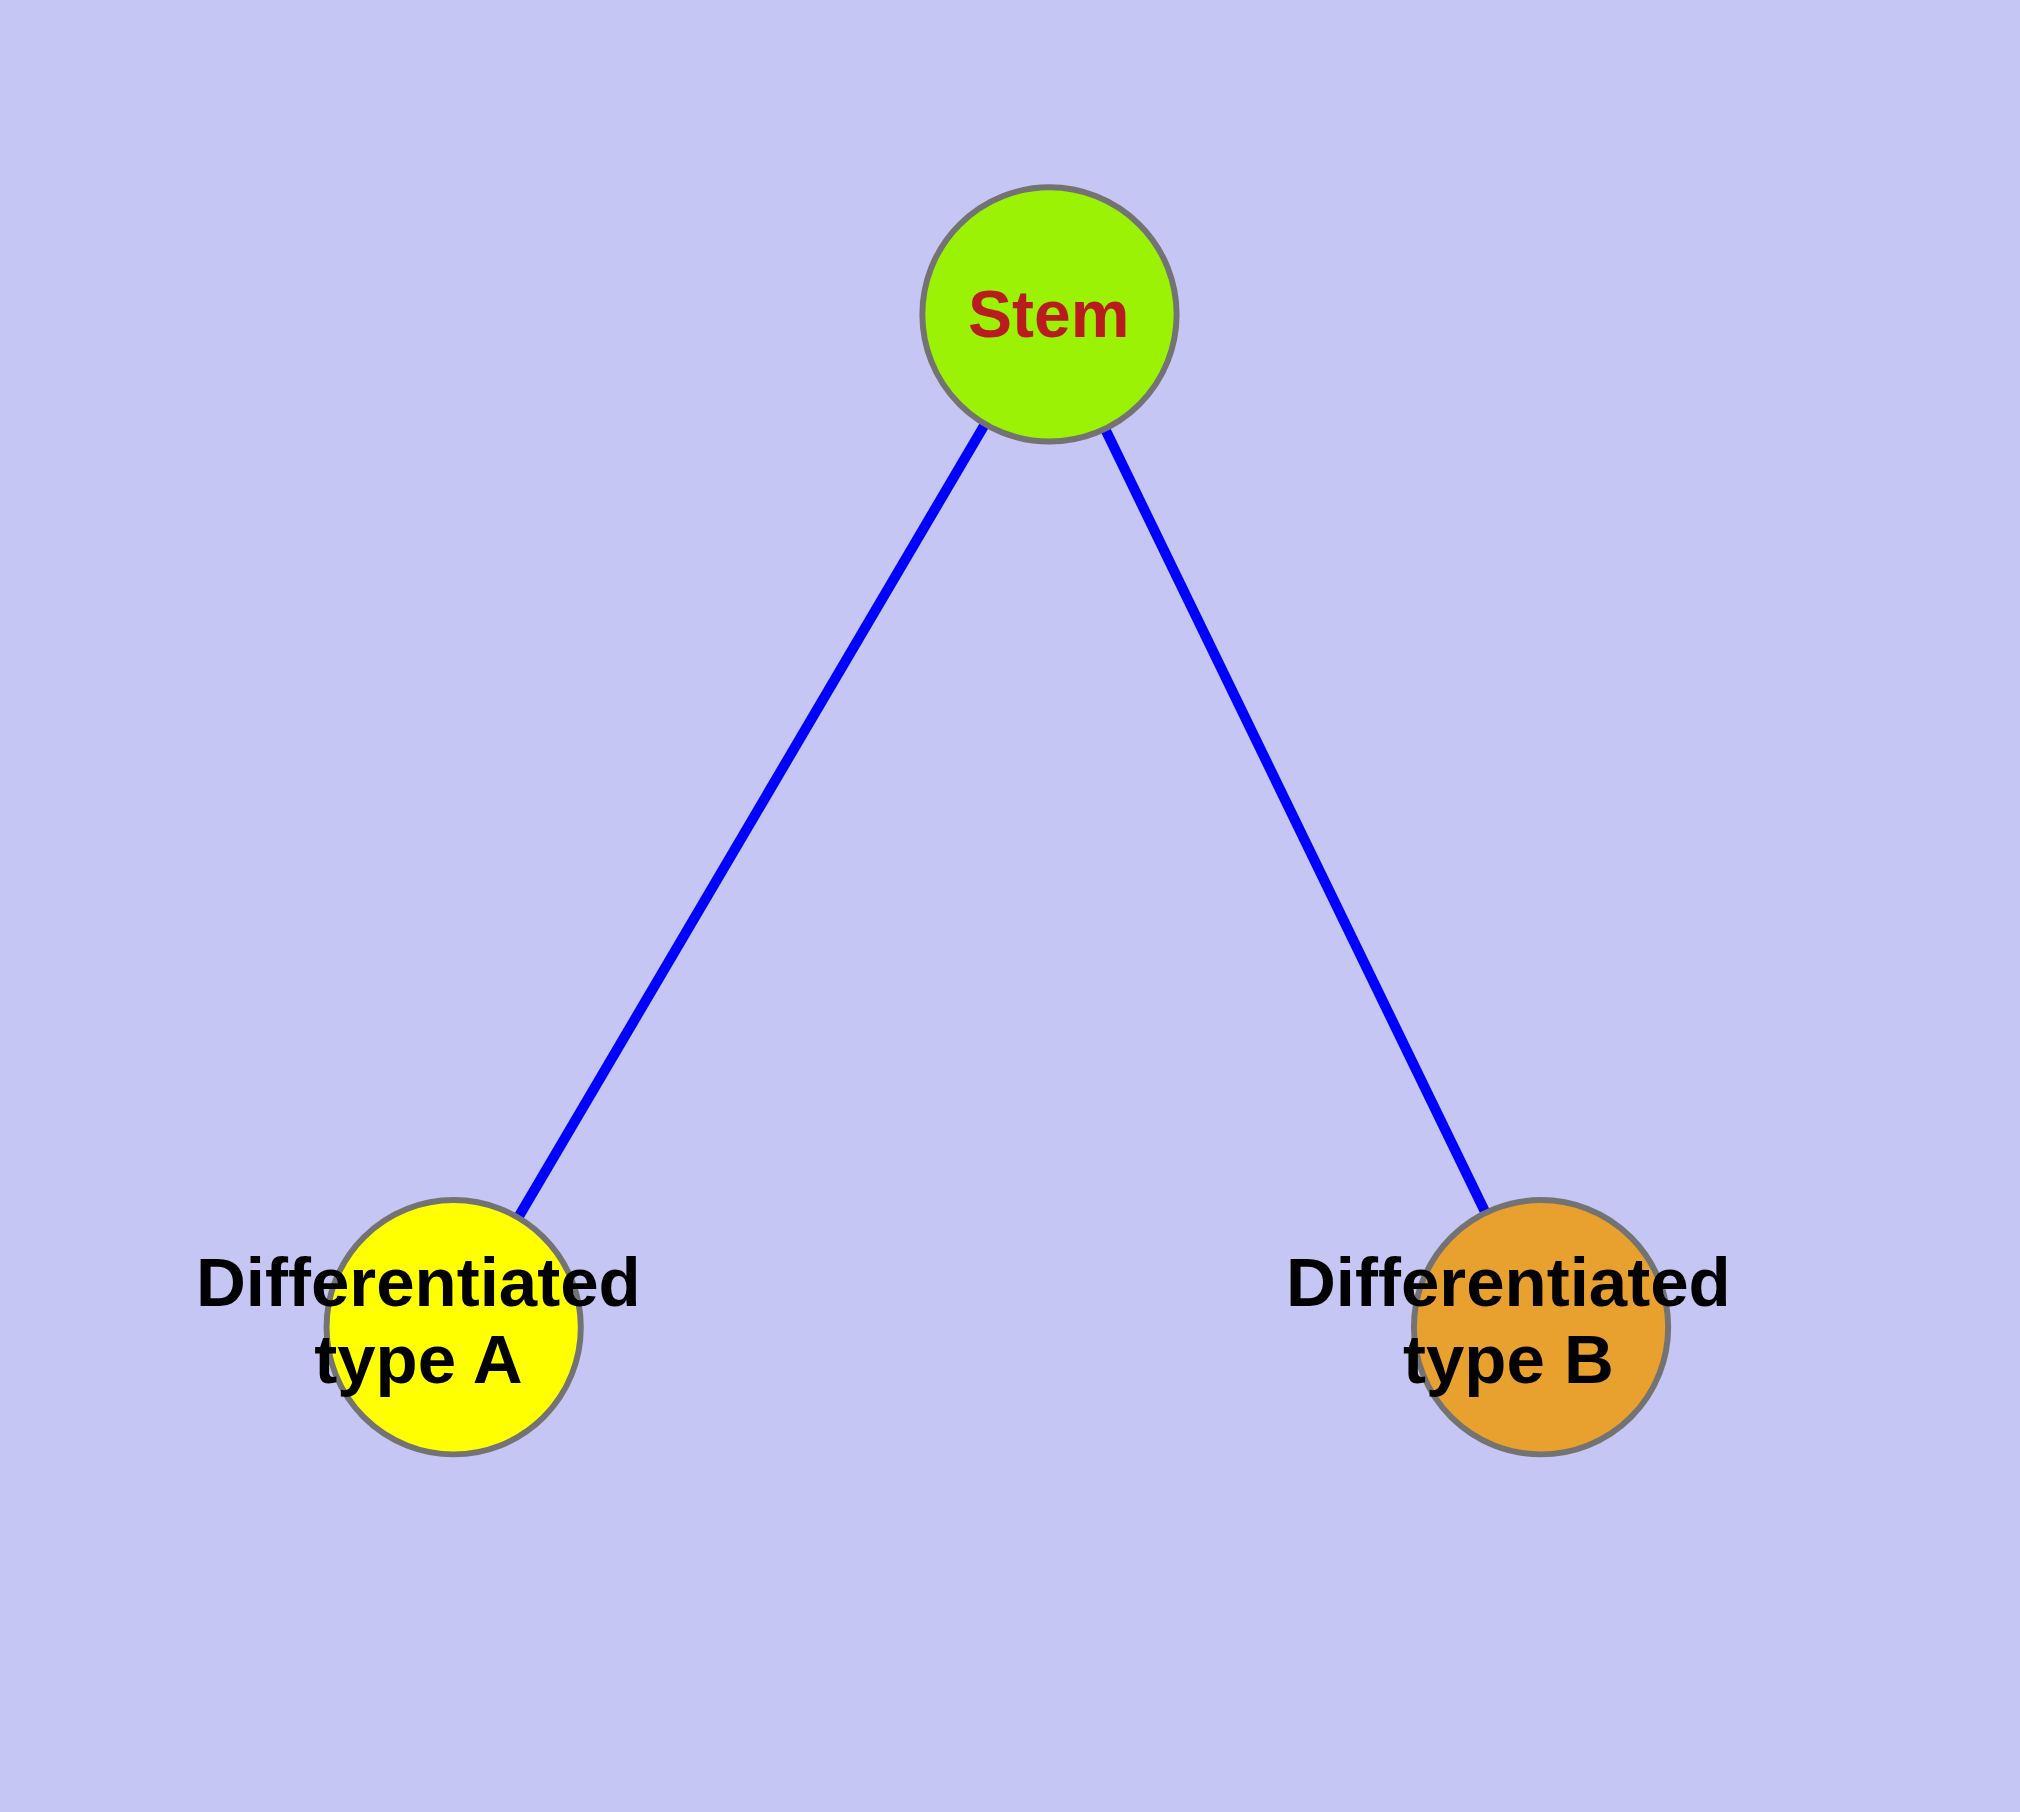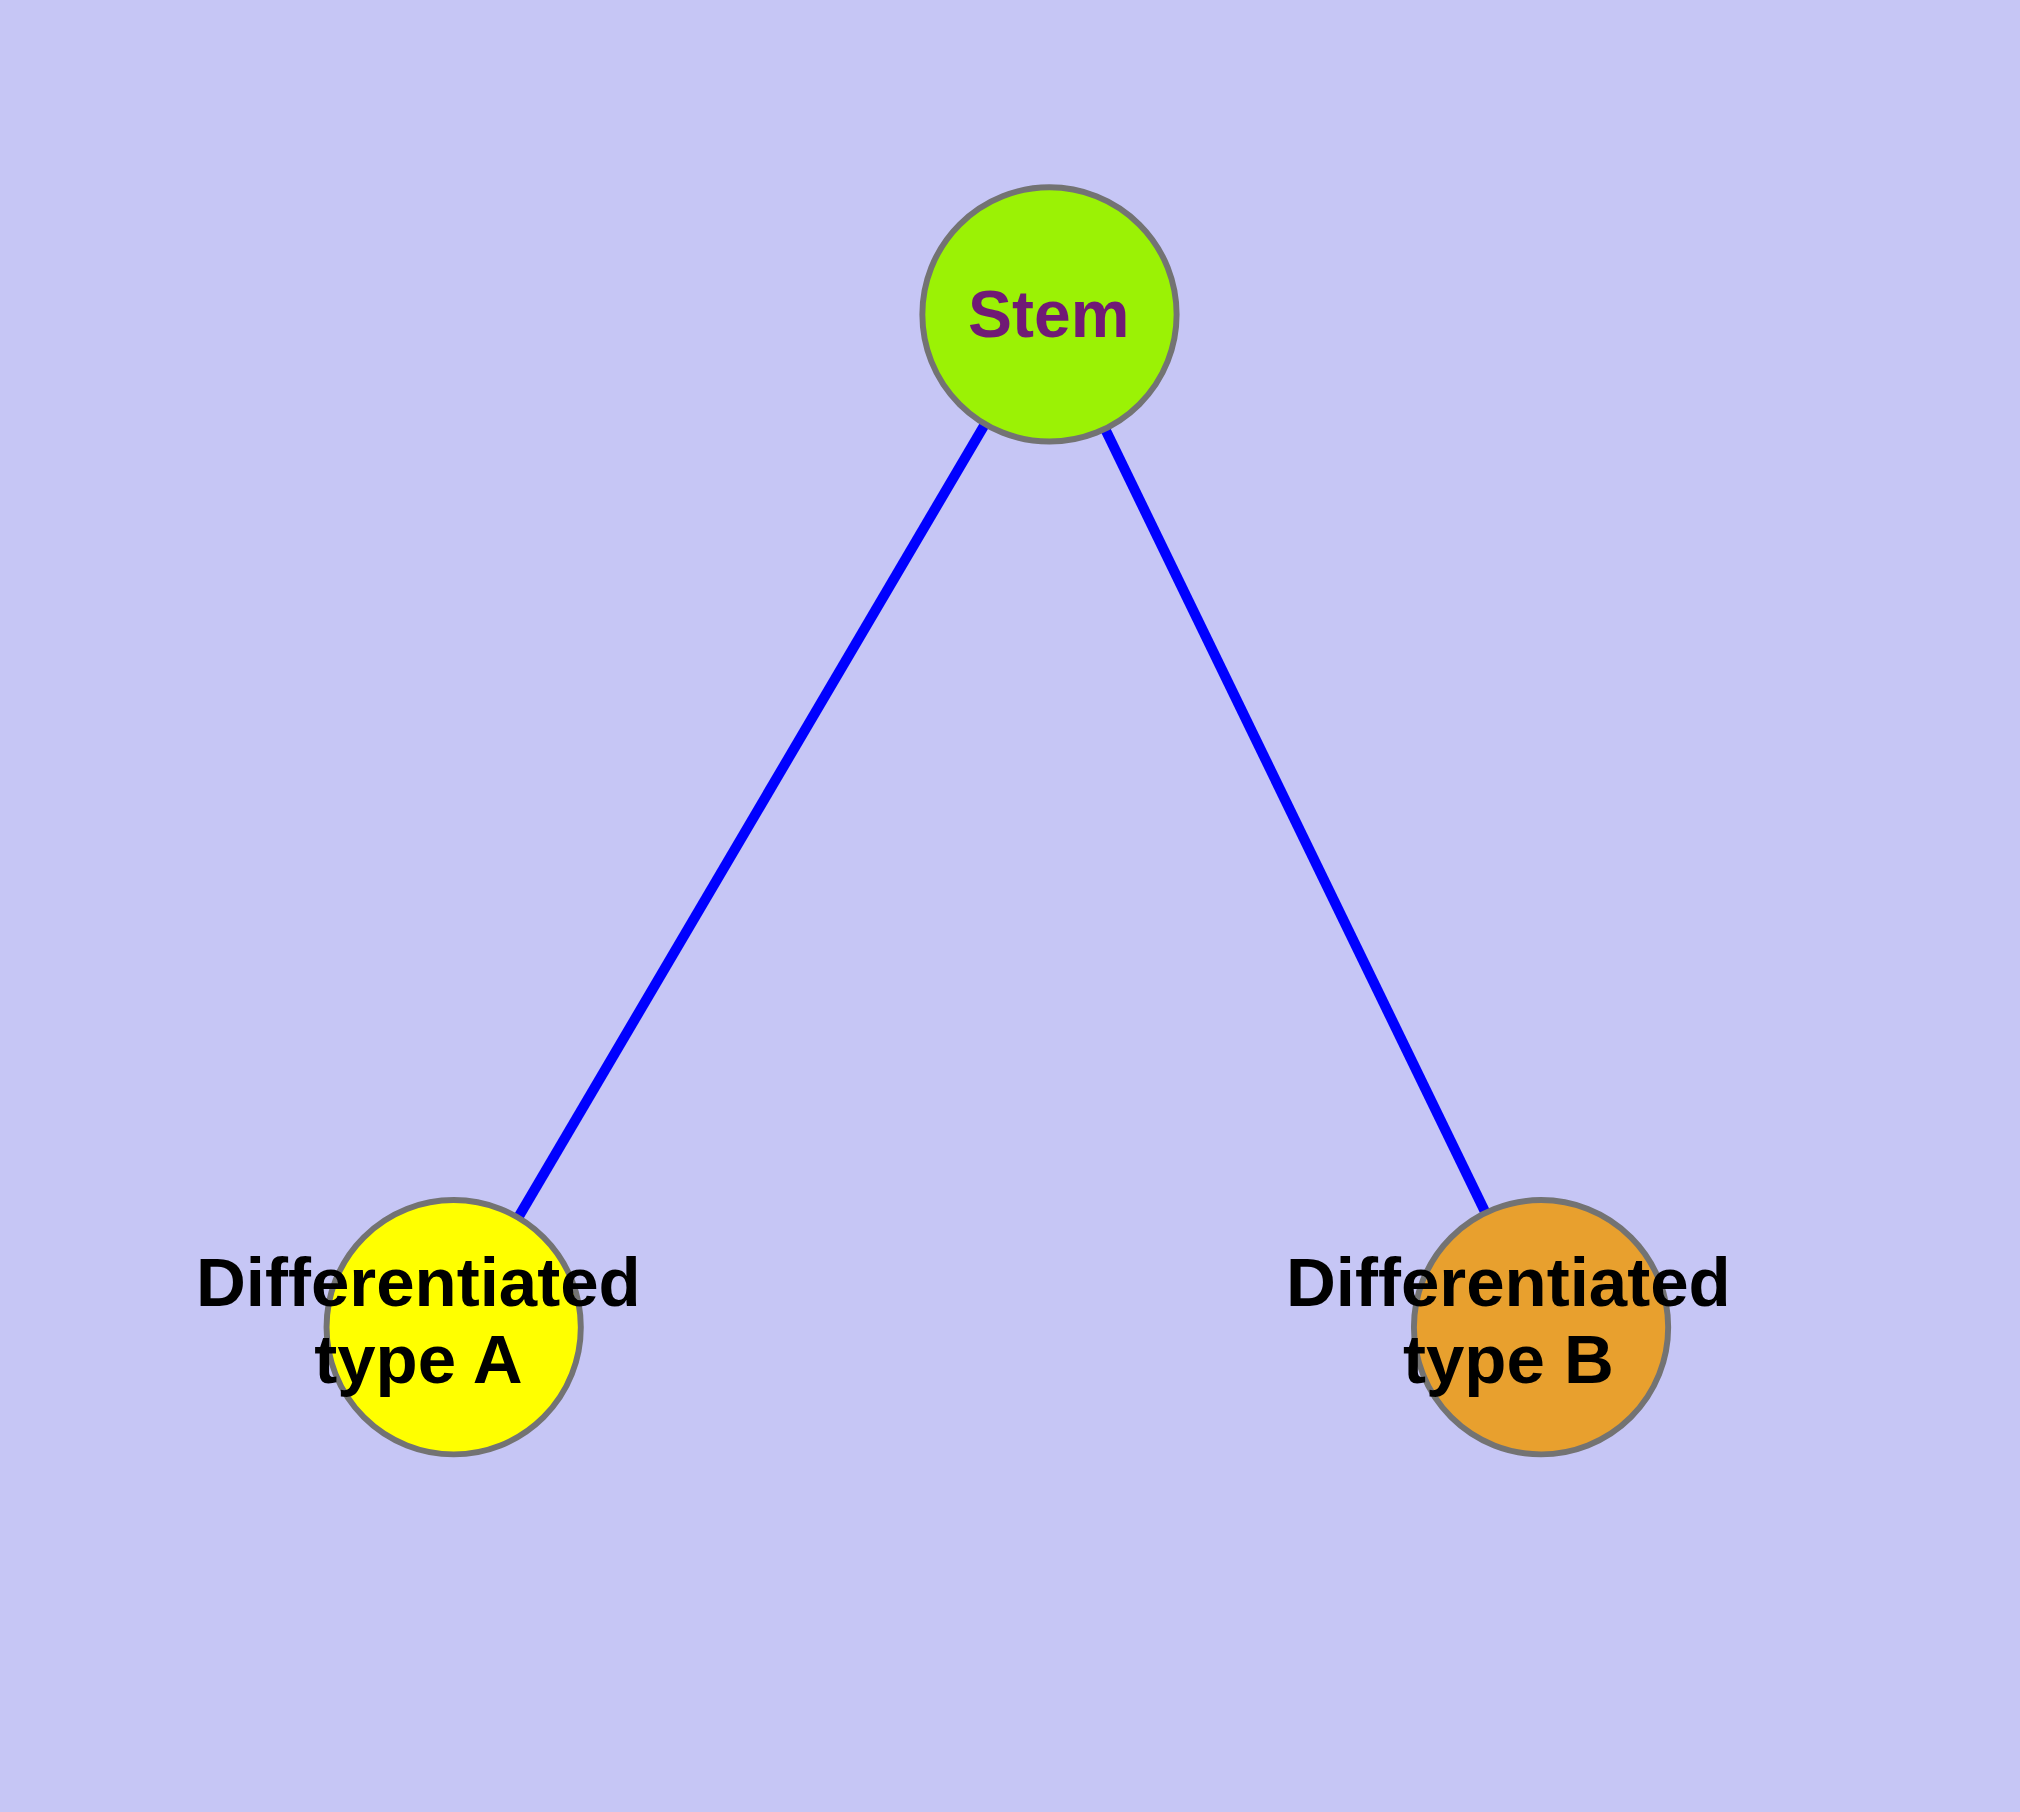--- a/index.html
+++ b/index.html
@@ -54,21 +54,21 @@
         <line x1="1304.3697191965118" y1="507.74450765488234" x2="1751.6302808034882" y2="1429.2554923451178" stroke="#0000ff" stroke-width="12" stroke-linecap="butt"></line>
       </g>
     <g id="node-layer">
         <circle cx="1238" cy="371" r="150" fill="#9bf205" stroke="#737373" stroke-width="7"></circle>
         <circle cx="535" cy="1566" r="150" fill="#ffff00" stroke="#737373" stroke-width="7"></circle>
         <circle cx="1818" cy="1566" r="150" fill="#e8a02e" stroke="#737373" stroke-width="7"></circle>
       </g>
   </svg>
 
   <div id="label-layer">
-      <div class="node-label stem" style="font-size: 66px; color: #701a75; left: 968px; top: 278px;">Stem</div>
+      <div class="node-label stem" style="font-size: 66px; color: #b91c1c; left: 968px; top: 278px;">Stem</div>
       <div class="node-label leaf" style="font-size: 69px; color: rgb(0, 0, 0); left: 196px; top: 1244px;">Differentiated
 type A</div>
       <div class="node-label leaf" style="font-size: 69px; color: rgb(0, 0, 0); left: 1286px; top: 1244px;">Differentiated
 type B</div>
     </div>
 
 </div>
 
 
 </body></html>

